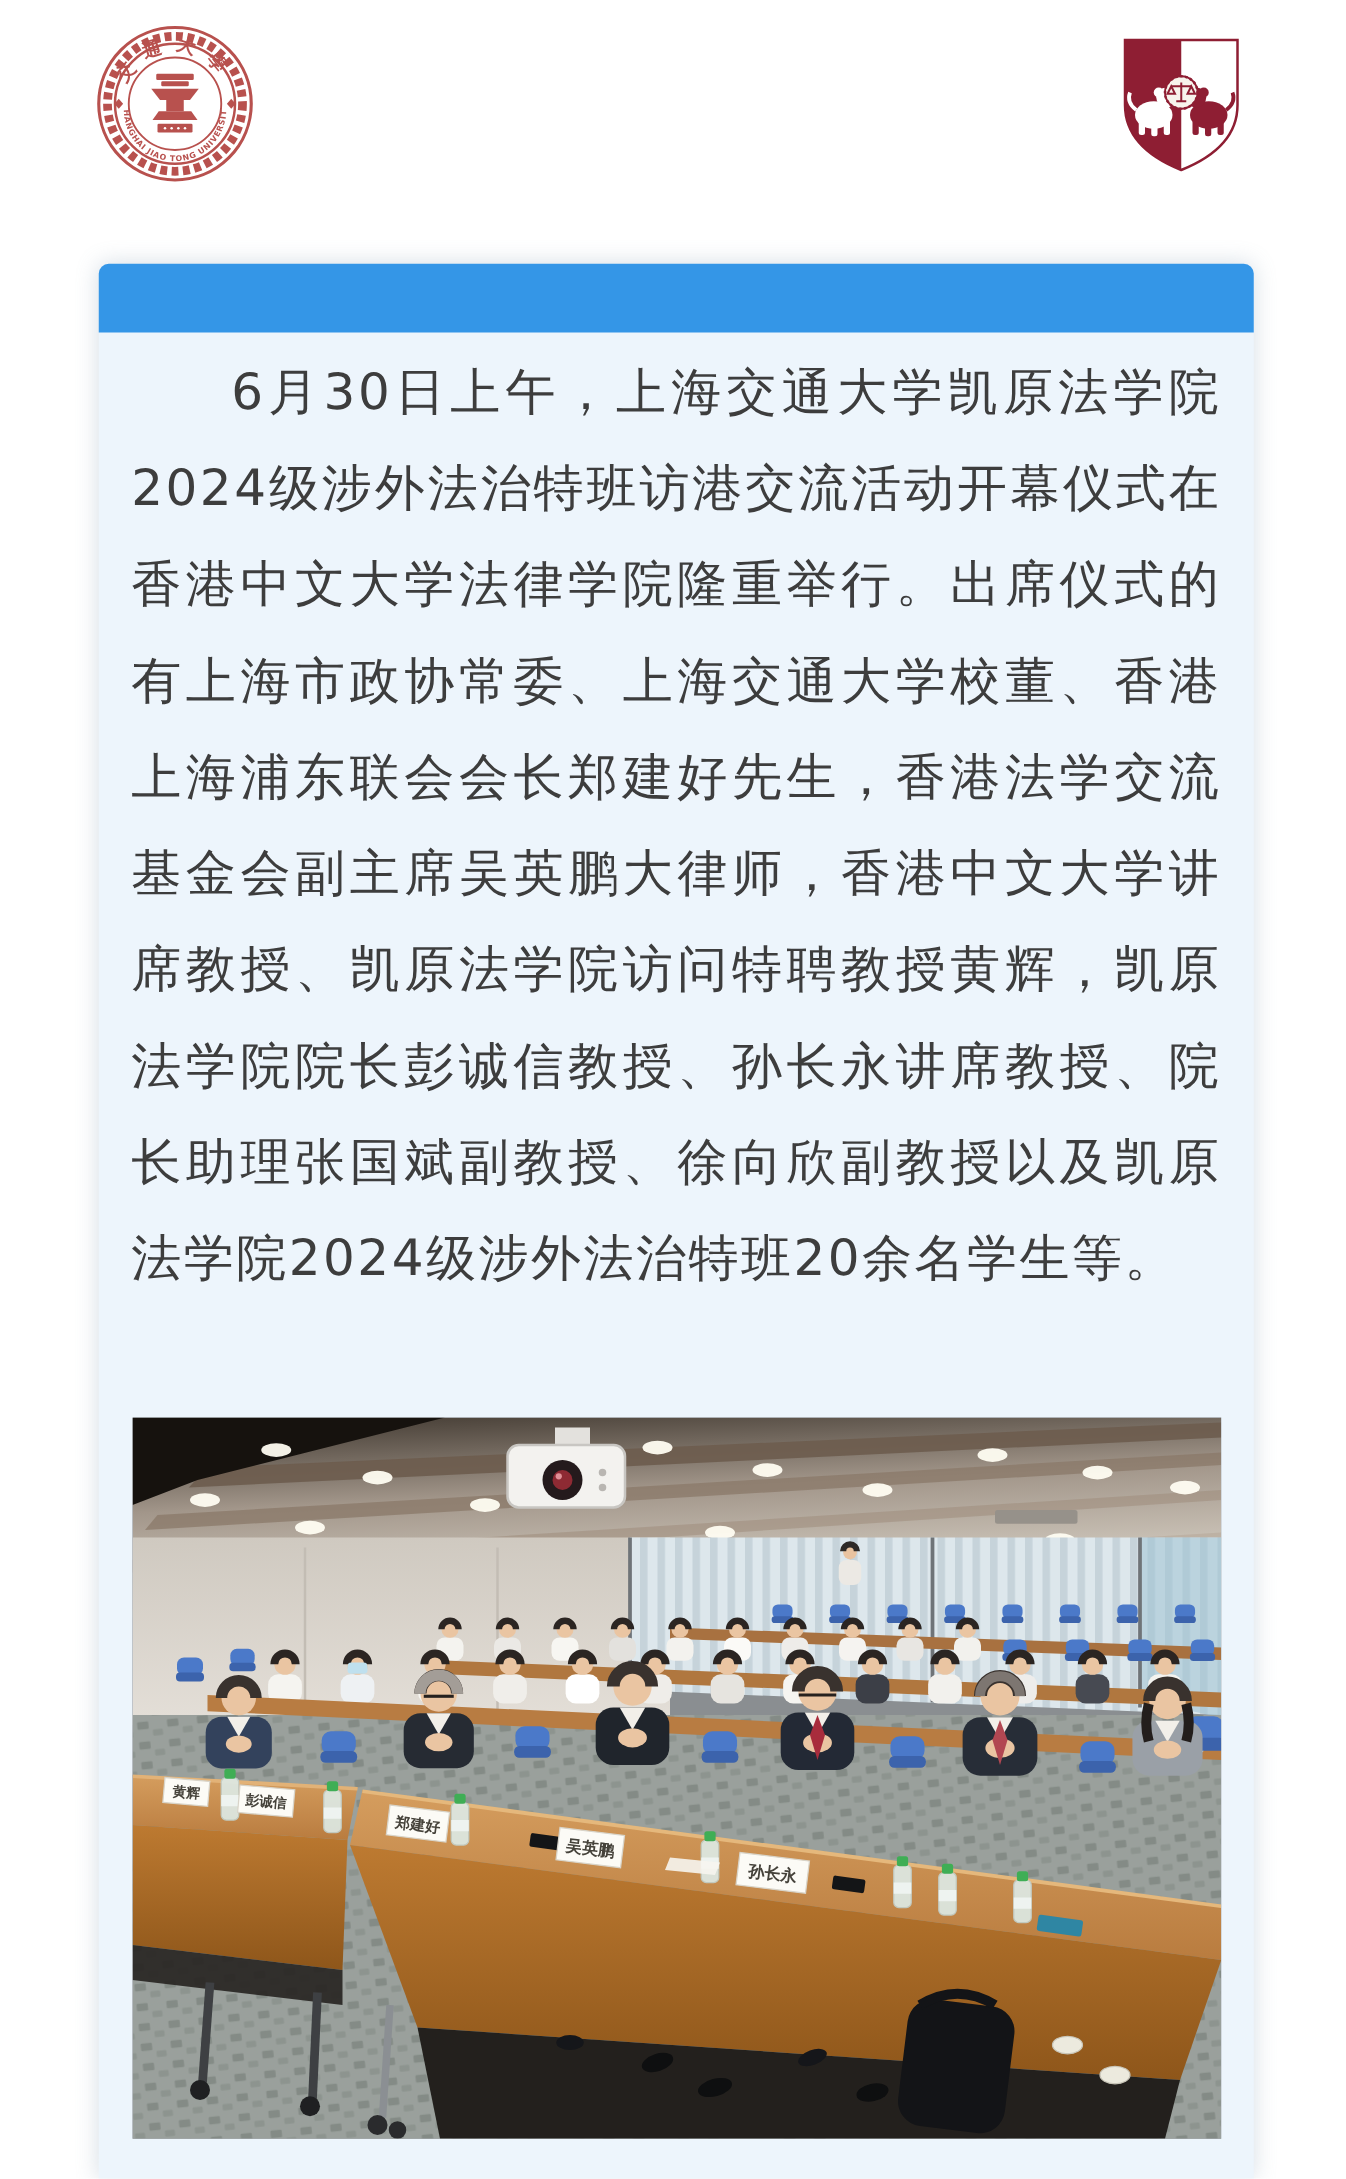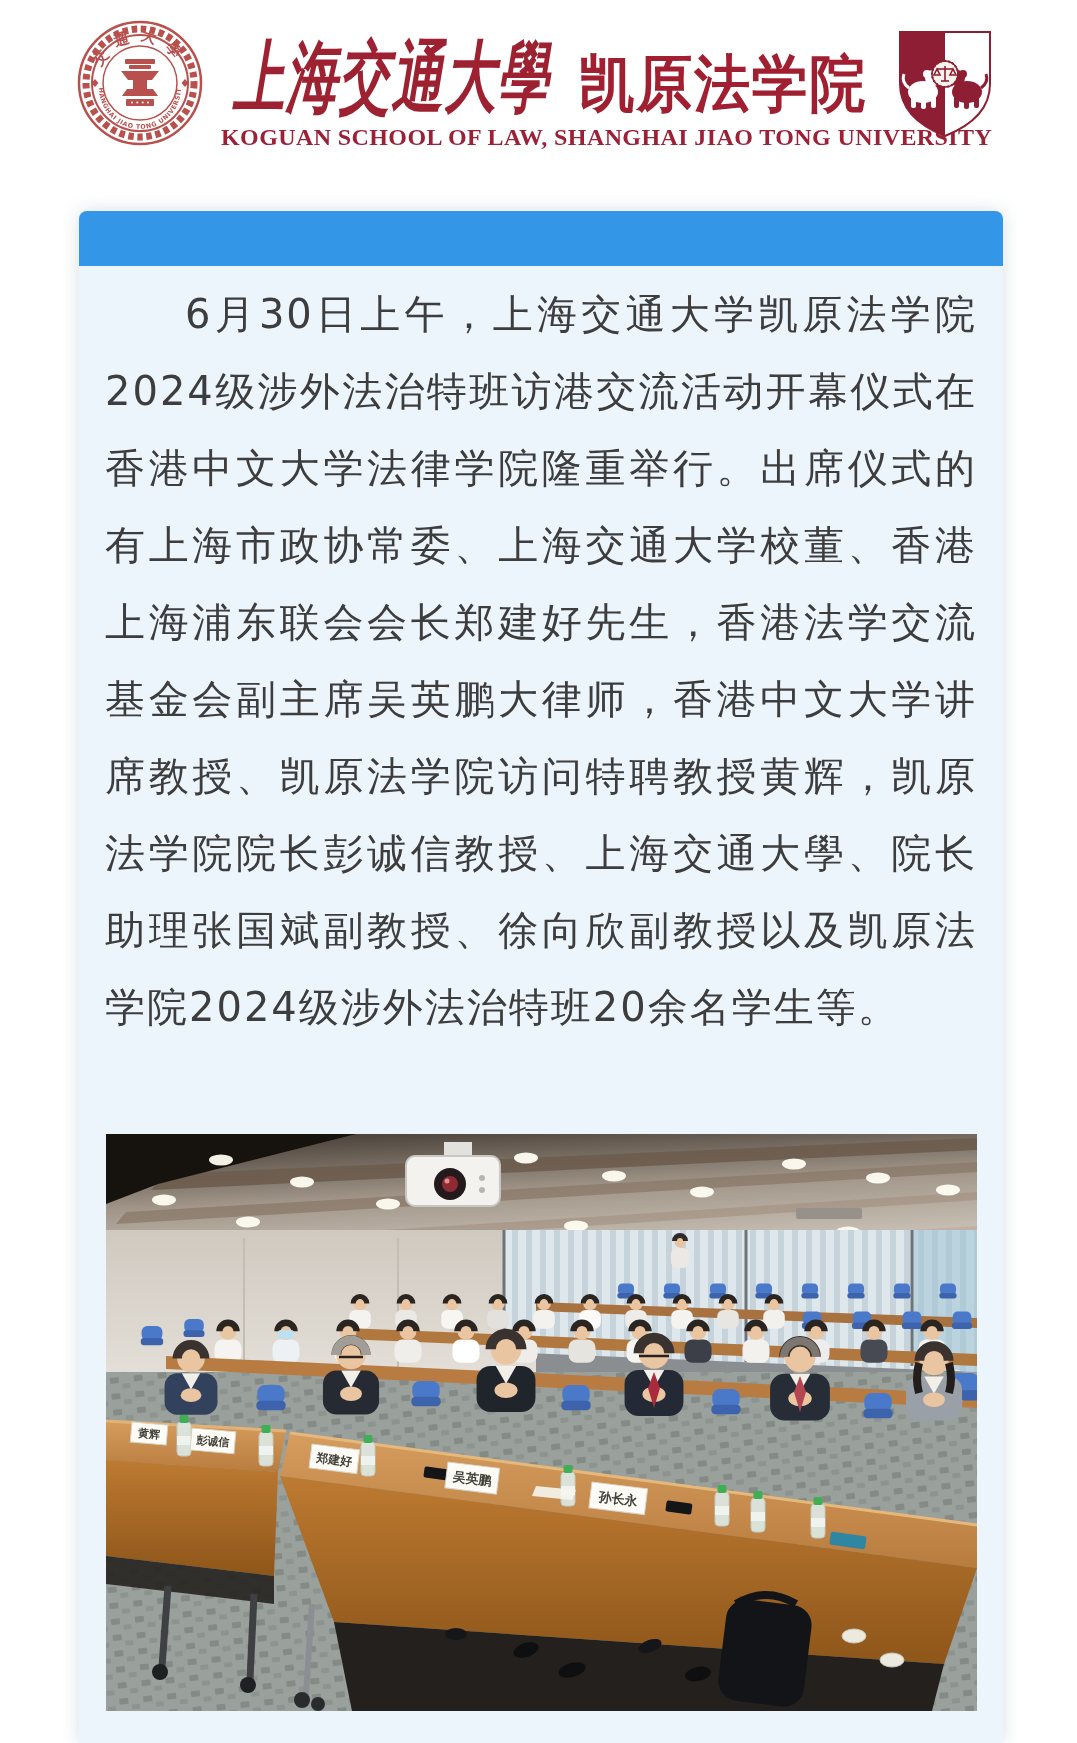--- a/index.html
+++ b/index.html
@@ -59,25 +59,20 @@
         <rect x="-14" y="13" width="28" height="7" rx="1"></rect>
         <g fill="#ffffff">
             <circle cx="-8" cy="16.5" r="1"></circle>
             <circle cx="-2.7" cy="16.5" r="1"></circle>
             <circle cx="2.7" cy="16.5" r="1"></circle>
             <circle cx="8" cy="16.5" r="1"></circle>
           </g>
       </g>
     </svg>
 
-    <div class="hdr-text">
-      <span class="t-uni">上海交通大學</span>
-      <span class="t-school">凯原法学院</span>
-      <div class="t-en">KOGUAN SCHOOL OF LAW, SHANGHAI JIAO TONG UNIVERSITY</div>
-    </div>
 
     <svg class="shield" viewBox="0 0 100 114">
       <defs>
           <clipPath id="shc">
             <path d="M5,6 H95 V58 Q95,92 50,110 Q5,92 5,58 Z"></path>
           </clipPath>
         </defs>
       <path d="M5,6 H95 V58 Q95,92 50,110 Q5,92 5,58 Z" fill="#ffffff" stroke="#8e1e33" stroke-width="2"></path>
       <rect x="5" y="6" width="45" height="104" fill="#8e1e33" clip-path="url(#shc)"></rect>
       <g transform="translate(28,60)" fill="#ffffff">
@@ -108,21 +103,21 @@
         <path d="M42,43 l-3,6 h6 z"></path>
           <path d="M58,43 l-3,6 h6 z"></path>
         <line x1="46" y1="55" x2="54" y2="55"></line>
       </g>
     </svg>
   </div>
 
   <div class="card">
     <div class="banner"></div>
 
-    <p class="article">6月30日上午，上海交通大学凯原法学院2024级涉外法治特班访港交流活动开幕仪式在香港中文大学法律学院隆重举行。出席仪式的有上海市政协常委、上海交通大学校董、香港上海浦东联会会长郑建好先生，香港法学交流基金会副主席吴英鹏大律师，香港中文大学讲席教授、凯原法学院访问特聘教授黄辉，凯原法学院院长彭诚信教授、上海交通大學、院长助理张国斌副教授、徐向欣副教授以及凯原法学院2024级涉外法治特班20余名学生等。</p>
+    <p class="article">6月30日上午，上海交通大学凯原法学院2024级涉外法治特班访港交流活动开幕仪式在香港中文大学法律学院隆重举行。出席仪式的有上海市政协常委、上海交通大学校董、香港上海浦东联会会长郑建好先生，香港法学交流基金会副主席吴英鹏大律师，香港中文大学讲席教授、凯原法学院访问特聘教授黄辉，凯原法学院院长彭诚信教授、孙长永讲席教授、院长助理张国斌副教授、徐向欣副教授以及凯原法学院2024级涉外法治特班20余名学生等。</p>
 
     <div class="photo">
       <svg viewBox="0 0 871 577" width="871" height="577">
         <defs>
           <linearGradient id="cg" x1="0" y1="0" x2="0.25" y2="1">
             <stop offset="0" stop-color="#3d352d"></stop>
               <stop offset="0.45" stop-color="#a2968a"></stop>
               <stop offset="1" stop-color="#ded8cd"></stop>
           </linearGradient>
           <linearGradient id="wallg" x1="0" y1="0" x2="0" y2="1">

